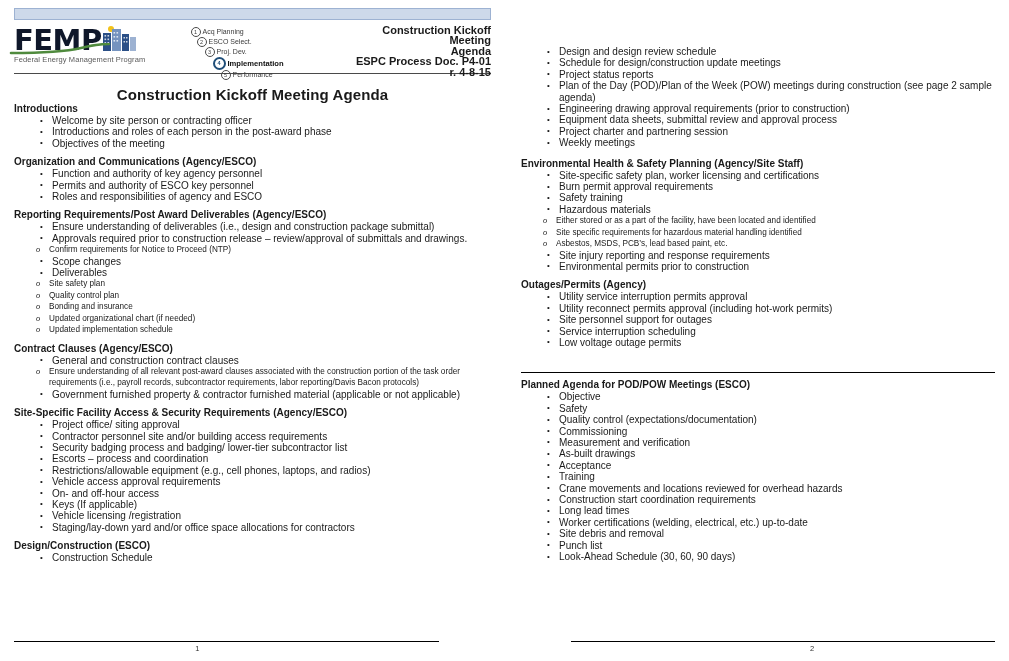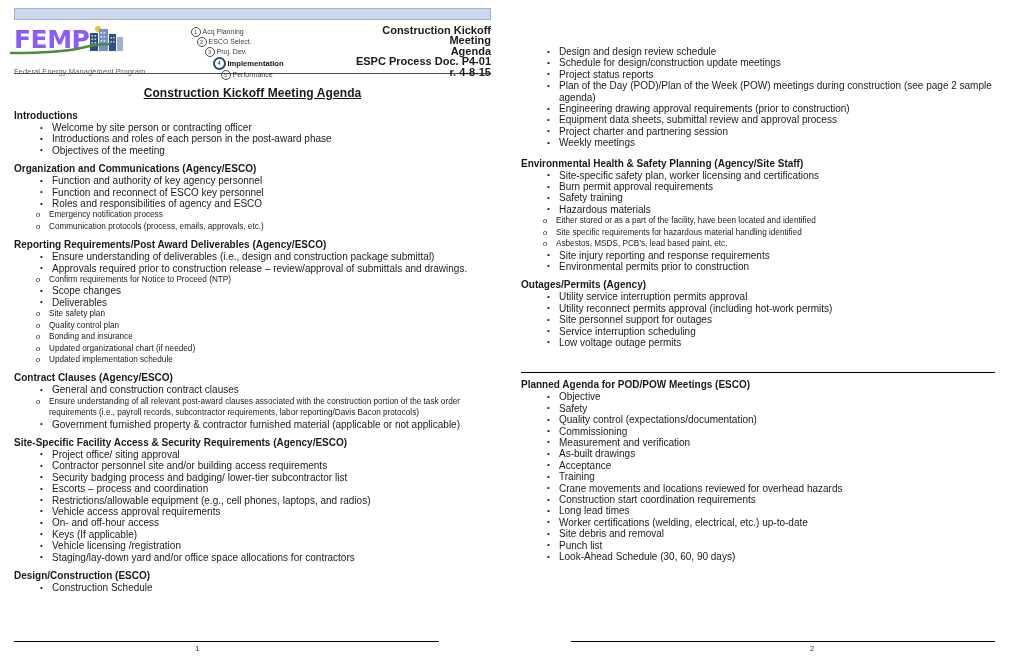--- a/index.html
+++ b/index.html
@@ -59,31 +59,31 @@
     position: relative;
   }
   .logo-mark {
     display: flex;
     align-items: flex-end;
     height: 30px;
   }
   .logo-femp {
     font-family: "DejaVu Sans", sans-serif;
     font-weight: bold;
-    font-size: 25px;
+    font-size: 29px;
     letter-spacing: -0.5px;
-    color: #8b5cf6;
+    color: #0f172a;
     line-height: 26px;
   }
   .logo-buildings { position: relative; width: 46px; height: 28px; margin-left: -3px; }
   .logo-tagline {
     font-size: 7.5px;
     color: #5a5a5a;
     letter-spacing: 0.1px;
-    margin-top: 14px;
+    margin-top: 2px;
     font-family: "Liberation Sans", sans-serif;
   }
 
   .process-block {
     font-size: 7px;
     line-height: 8.6px;
     color: #3b3b3b;
     padding-top: 4px;
     width: 140px;
   }
@@ -124,24 +124,23 @@
   .doc-meta .ital { }
   .header-rule {
     border-top: 1px solid #4a4a4a;
     margin-top: 2px;
   }
 
   
   .doc-title {
     text-align: center;
     font-weight: bold;
-    font-size: 12px;
-    margin: 12px 0 10px 0;
+    font-size: 15px;
+    margin: 12px 0 0 0;
     letter-spacing: 0.1px;
-    text-decoration: underline;
   }
   .section { margin-bottom: 7px; }
   .section-head {
     font-weight: bold;
     font-size: 10px;
     margin-bottom: 1px;
     line-height: 11px;
   }
   ul.lvl1 {
     list-style: none;
@@ -288,26 +287,22 @@
           <li>Welcome by site person or contracting officer</li>
           <li>Introductions and roles of each person in the post-award phase</li>
           <li>Objectives of the meeting</li>
         </ul>
       </div>
 
       <div class="section">
         <div class="section-head">Organization and Communications (Agency/ESCO)</div>
         <ul class="lvl1">
           <li>Function and authority of key agency personnel</li>
-          <li>Function and reconnect of ESCO key personnel</li>
+          <li>Permits and authority of ESCO key personnel</li>
           <li>Roles and responsibilities of agency and ESCO</li>
-        </ul>
-        <ul class="lvl2">
-          <li>Emergency notification process</li>
-          <li>Communication protocols (process, emails, approvals, etc.)</li>
         </ul>
       </div>
 
       <div class="section">
         <div class="section-head">Reporting Requirements/Post Award Deliverables (Agency/ESCO)</div>
         <ul class="lvl1">
           <li>Ensure understanding of deliverables (i.e., design and construction package submittal)</li>
           <li>Approvals required prior to construction release – review/approval of submittals and drawings.</li>
         </ul>
         <ul class="lvl2">

